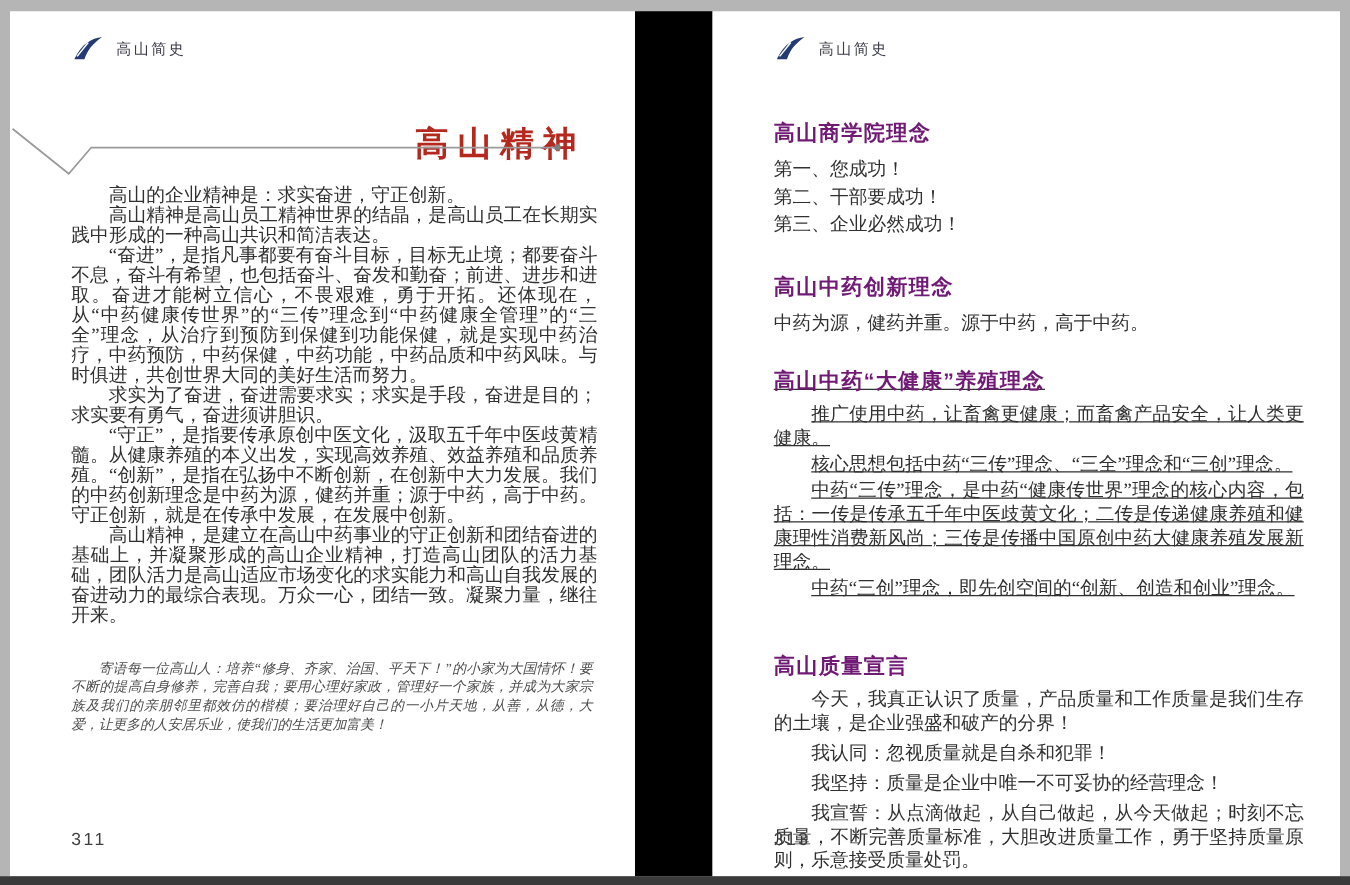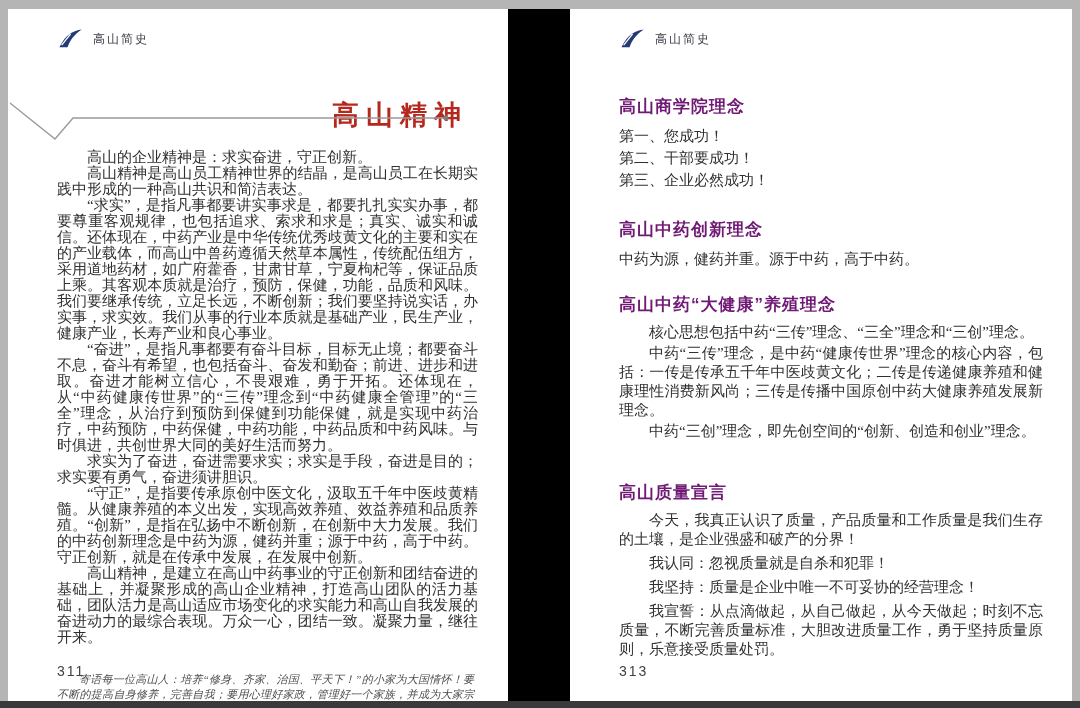--- a/index.html
+++ b/index.html
@@ -36,21 +36,21 @@
                  font-family:"Liberation Sans","DejaVu Sans",sans-serif; }
 
   .right-content { position:absolute; left:49px; top:86px; width:424px;
                    font-size:15px; color:#303030; text-align:justify; }
   .section-heading { font-family:"Liberation Sans","DejaVu Sans",sans-serif;
                      font-size:17px; font-weight:bold; color:#701a75;
                      letter-spacing:1px; margin-bottom:7px; }
   .plain-line { line-height:22px; }
   .sec { margin:0; }
   .sec-gap-1 { margin-top:27px; }
-  .sec-gap-2 { margin-top:23px; }
+  .sec-gap-2 { margin-top:23px;text-decoration:underline; }
   .sec-gap-3 { margin-top:40px; }
   .sec p.ind { text-indent:2em; line-height:19px; margin-bottom:2px; }
   .sec p.sp  { margin-bottom:5px; }
 </style>
 </head>
 <body>
 
 <div class="spread">
 
   <div class="page page-left">
@@ -67,21 +67,20 @@
     <div class="page-title">高山精神</div>
 
     <svg class="divider-svg" viewBox="0 0 450 55">
       <polyline points="2,4 47,40 65,19 437,19" fill="none" stroke="#9a9a9a" stroke-width="1.4"></polyline>
       <circle cx="438" cy="19" r="2.6" fill="#7d7d7d"></circle>
     </svg>
 
     <div class="body-text">
       <p>高山的企业精神是：求实奋进，守正创新。</p>
       <p>高山精神是高山员工精神世界的结晶，是高山员工在长期实践中形成的一种高山共识和简洁表达。</p>
-      <p>“求实”，是指凡事都要讲实事求是，都要扎扎实实办事，都要尊重客观规律，也包括追求、索求和求是；真实、诚实和诚信。还体现在，中药产业是中华传统优秀歧黄文化的主要和实在的产业载体，而高山中兽药遵循天然草本属性，传统配伍组方，采用道地药材，如广府藿香，甘肃甘草，宁夏枸杞等，保证品质上乘。其客观本质就是治疗，预防，保健，功能，品质和风味。我们要继承传统，立足长远，不断创新；我们要坚持说实话，办实事，求实效。我们从事的行业本质就是基础产业，民生产业，健康产业，长寿产业和良心事业。</p>
       <p>“奋进”，是指凡事都要有奋斗目标，目标无止境；都要奋斗不息，奋斗有希望，也包括奋斗、奋发和勤奋；前进、进步和进取。奋进才能树立信心，不畏艰难，勇于开拓。还体现在，从“中药健康传世界”的“三传”理念到“中药健康全管理”的“三全”理念，从治疗到预防到保健到功能保健，就是实现中药治疗，中药预防，中药保健，中药功能，中药品质和中药风味。与时俱进，共创世界大同的美好生活而努力。</p>
       <p>求实为了奋进，奋进需要求实；求实是手段，奋进是目的；求实要有勇气，奋进须讲胆识。</p>
       <p>“守正”，是指要传承原创中医文化，汲取五千年中医歧黄精髓。从健康养殖的本义出发，实现高效养殖、效益养殖和品质养殖。“创新”，是指在弘扬中不断创新，在创新中大力发展。我们的中药创新理念是中药为源，健药并重；源于中药，高于中药。守正创新，就是在传承中发展，在发展中创新。</p>
       <p>高山精神，是建立在高山中药事业的守正创新和团结奋进的基础上，并凝聚形成的高山企业精神，打造高山团队的活力基础，团队活力是高山适应市场变化的求实能力和高山自我发展的奋进动力的最综合表现。万众一心，团结一致。凝聚力量，继往开来。</p>
       <div class="footnote">寄语每一位高山人：培养“修身、齐家、治国、平天下！”的小家为大国情怀！要不断的提高自身修养，完善自我；要用心理好家政，管理好一个家族，并成为大家宗族及我们的亲朋邻里都效仿的楷模；要治理好自己的一小片天地，从善，从德，大爱，让更多的人安居乐业，使我们的生活更加富美！</div>
     </div>
 
     <div class="page-number">311</div>
   </div>
 
@@ -107,20 +106,21 @@
         <div class="plain-line">第三、企业必然成功！</div>
       </div>
 
       <div class="sec sec-gap-1">
         <div class="section-heading">高山中药创新理念</div>
         <div class="plain-line">中药为源，健药并重。源于中药，高于中药。</div>
       </div>
 
       <div class="sec sec-gap-2">
         <div class="section-heading">高山中药“大健康”养殖理念</div>
+        <p class="ind">推广使用中药，让畜禽更健康；而畜禽产品安全，让人类更健康。</p>
         <p class="ind">核心思想包括中药“三传”理念、“三全”理念和“三创”理念。</p>
         <p class="ind">中药“三传”理念，是中药“健康传世界”理念的核心内容，包括：一传是传承五千年中医歧黄文化；二传是传递健康养殖和健康理性消费新风尚；三传是传播中国原创中药大健康养殖发展新理念。</p>
         <p class="ind">中药“三创”理念，即先创空间的“创新、创造和创业”理念。</p>
       </div>
 
       <div class="sec sec-gap-3">
         <div class="section-heading">高山质量宣言</div>
         <p class="ind sp">今天，我真正认识了质量，产品质量和工作质量是我们生存的土壤，是企业强盛和破产的分界！</p>
         <p class="ind sp">我认同：忽视质量就是自杀和犯罪！</p>
         <p class="ind sp">我坚持：质量是企业中唯一不可妥协的经营理念！</p>

